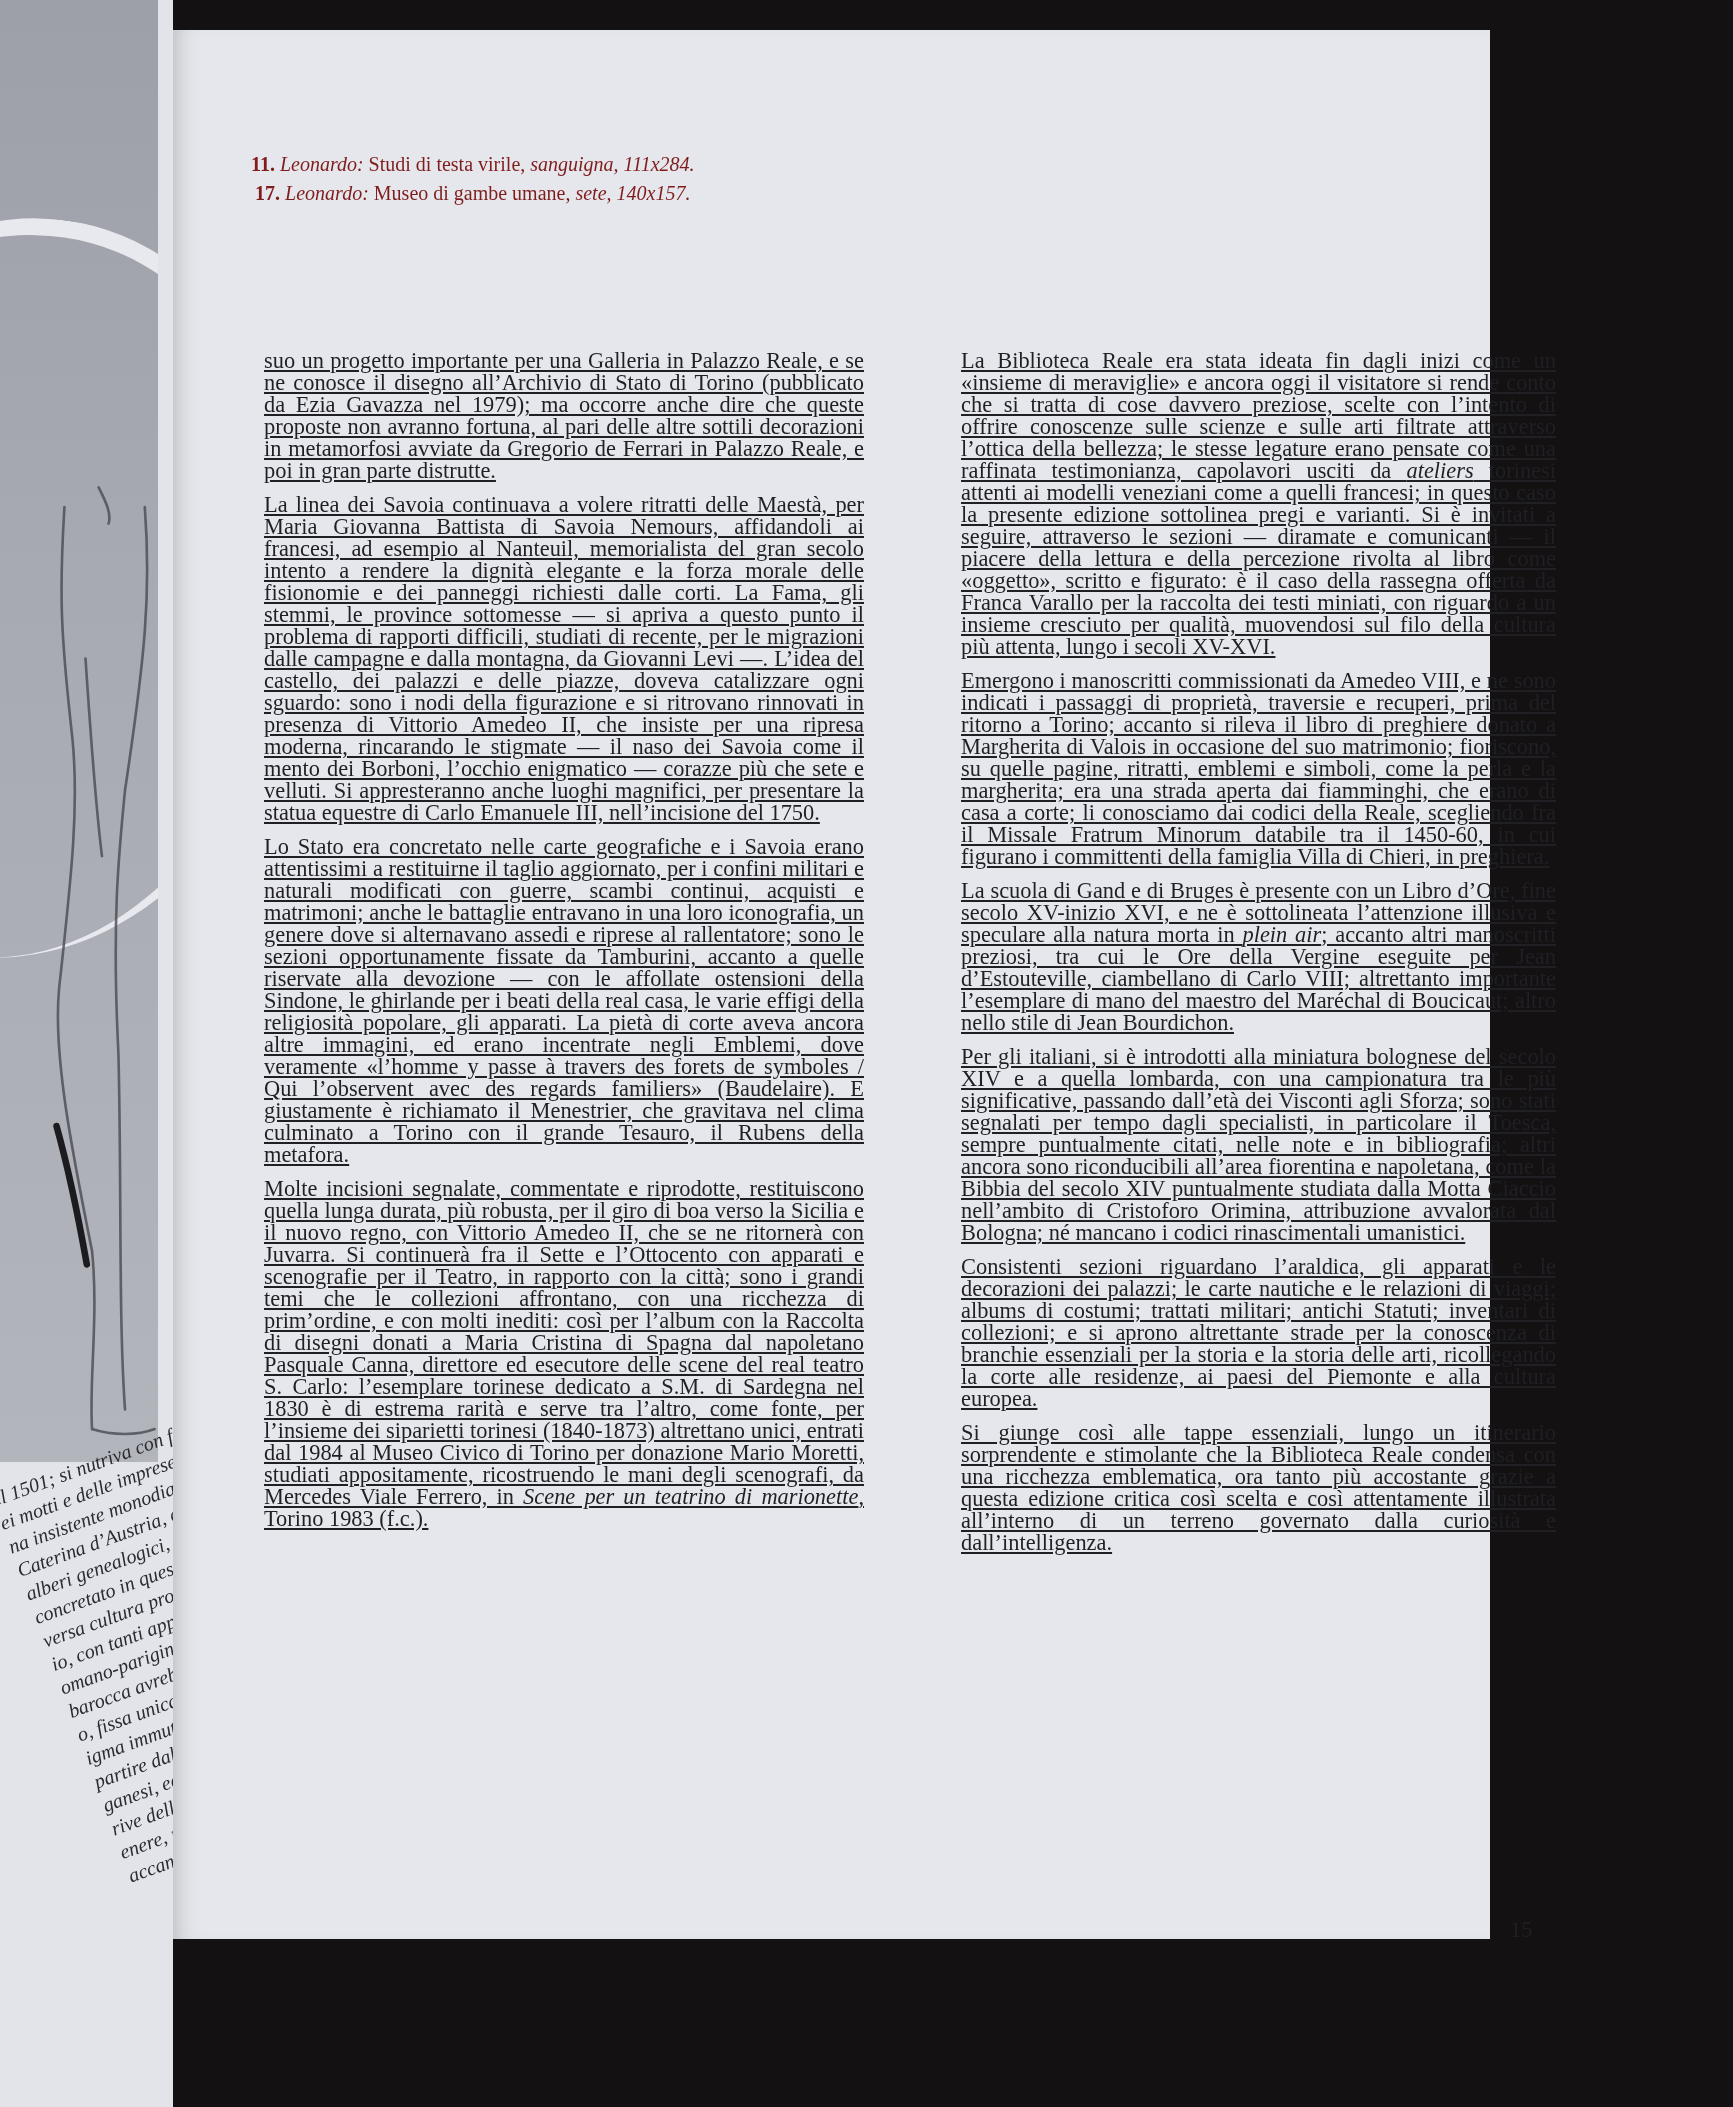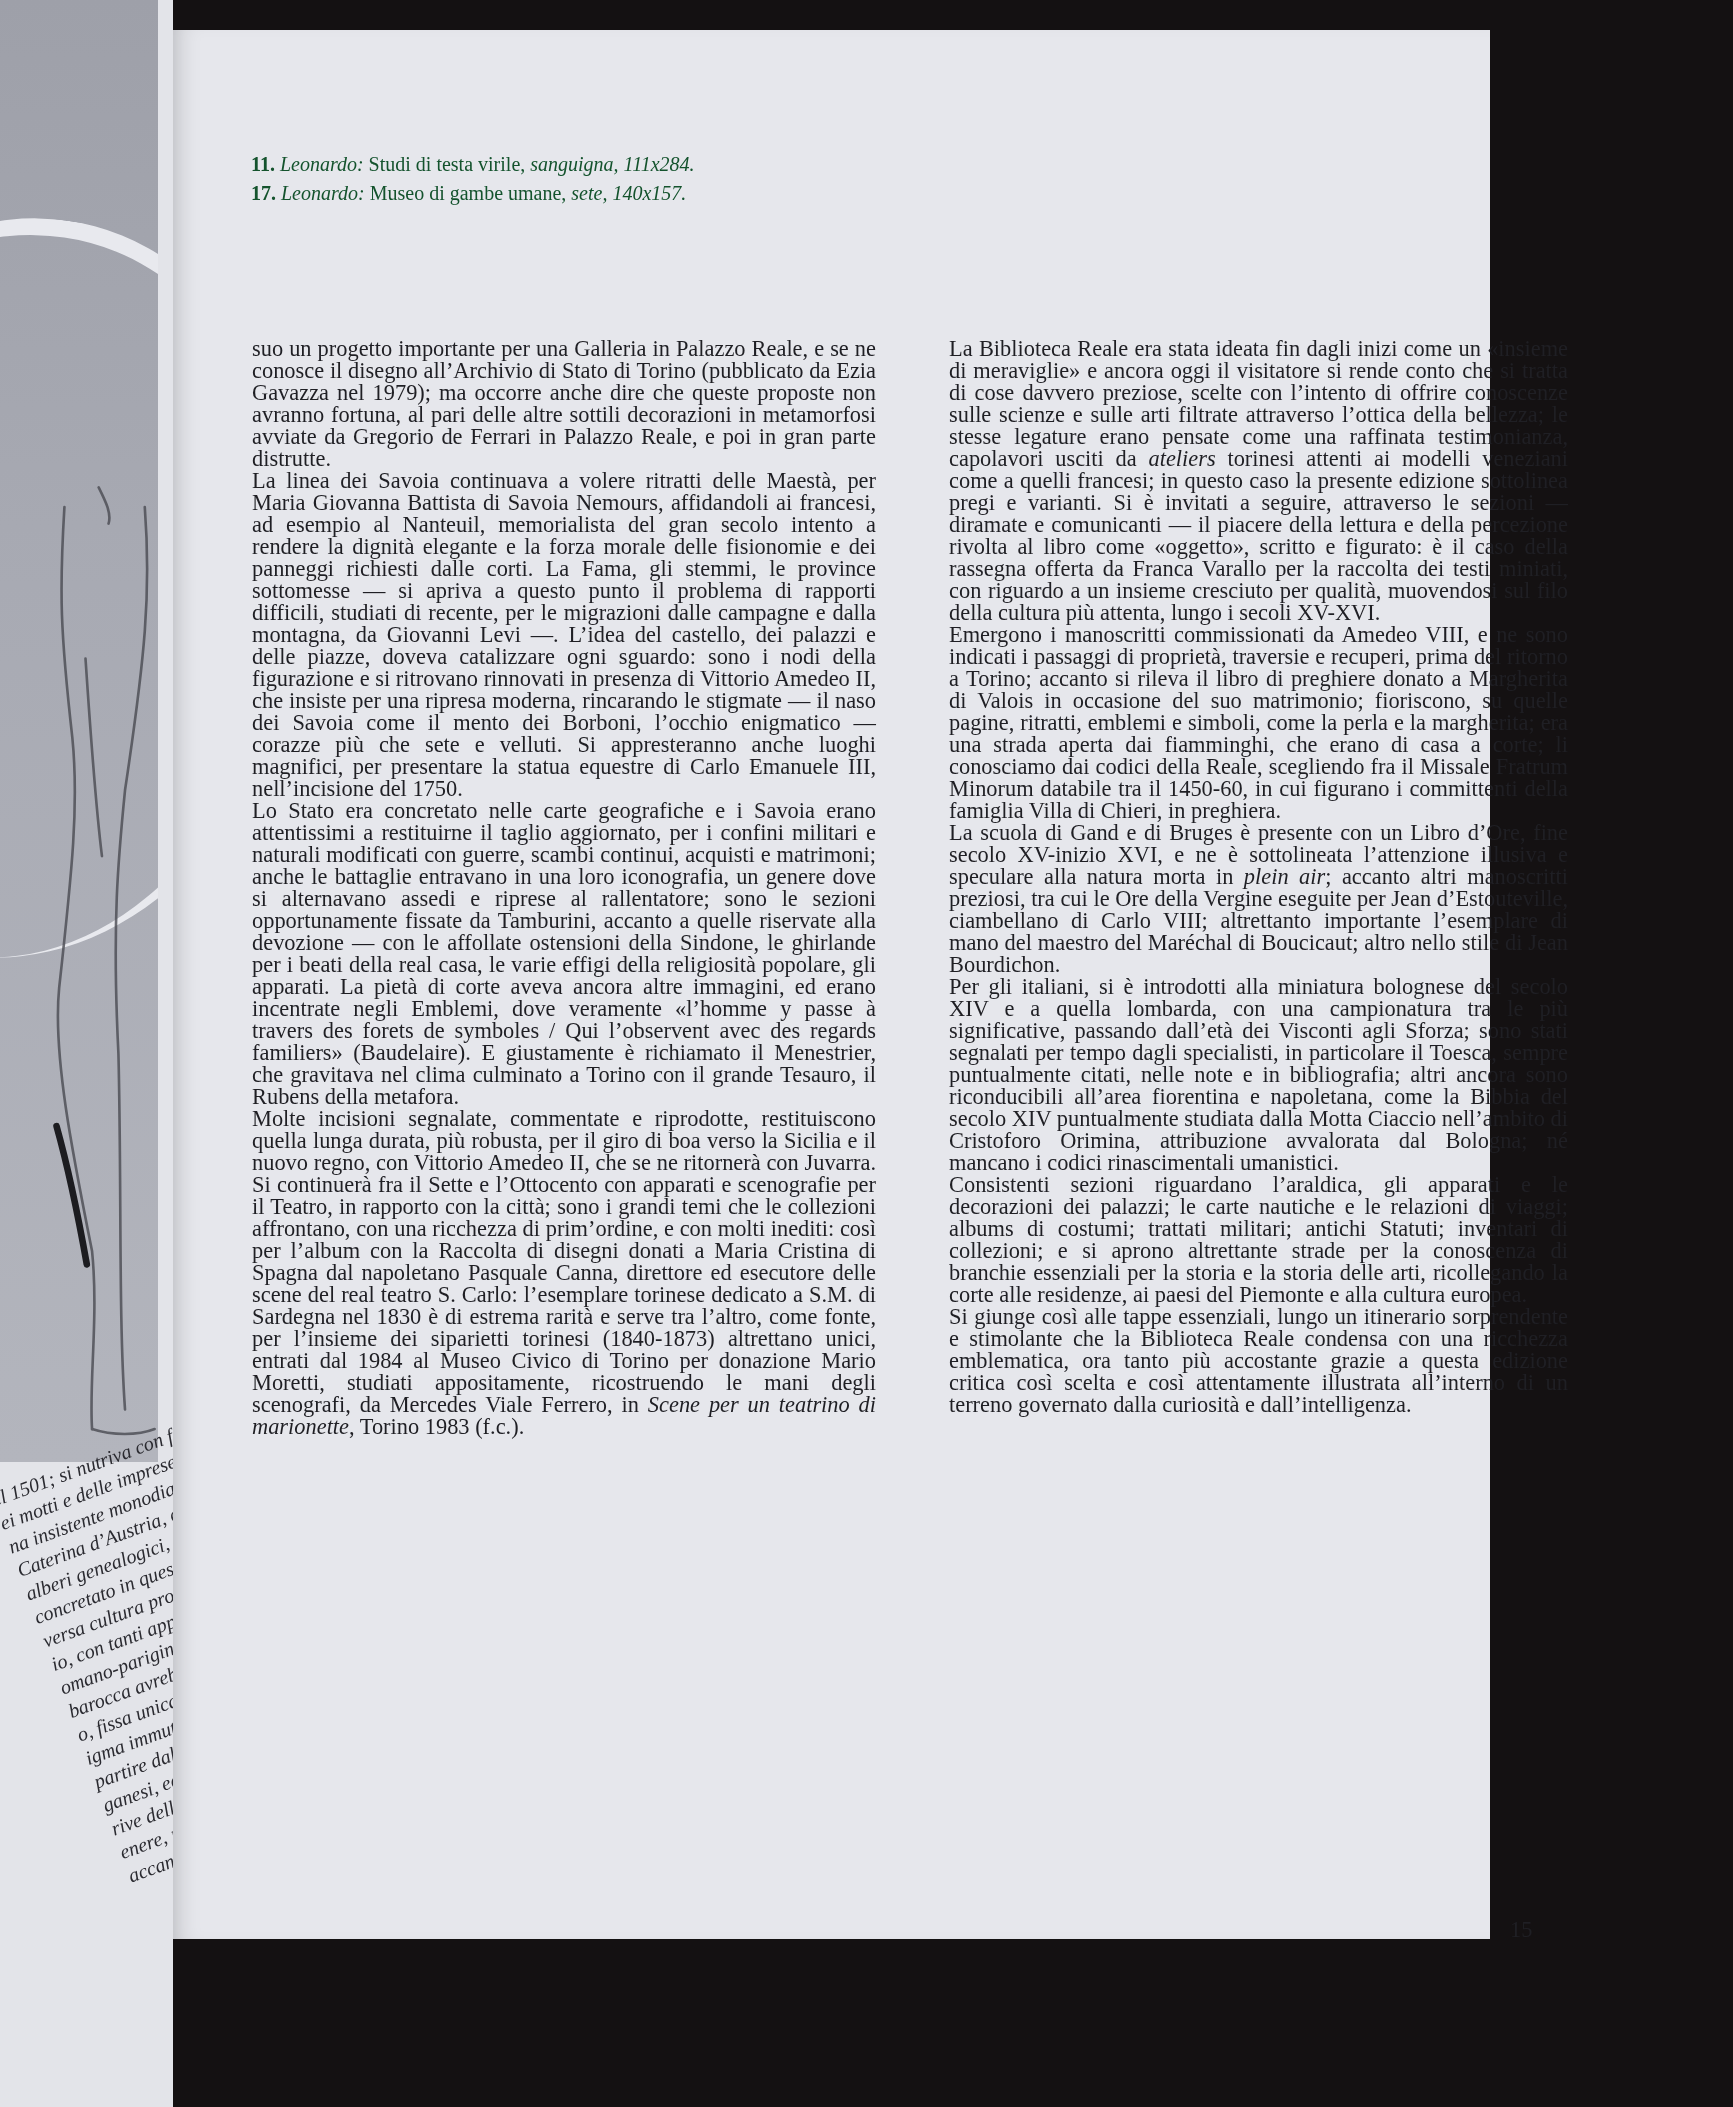--- a/index.html
+++ b/index.html
@@ -33,32 +33,32 @@
   }
   .left-text div { margin-left:0; }
   
   .page {
     position:absolute; left:173px; top:30px; width:1317px; height:1909px;
     background:#e6e7ec;
     box-shadow:inset 20px 0 26px -20px rgba(0,0,0,0.25);
   }
   .captions {
     position:absolute; left:78px; top:120px;
-    font-size:20px; line-height:29px; color:#14532d;
+    font-size:20px; line-height:29px; color:#7f1d1d;text-align:center;
   }
   .captions .num { font-weight:bold; }
   .captions i { font-style:italic; }
   .col {
     position:absolute; top:308px; width:624px;
     font-size:22.4px; line-height:22px; text-align:justify;
     color:#1f1f24;
   }
   .col-left { left:79px; }
   .col-right { left:776px; width:619px; }
-  .col p { margin:0; text-indent:0; }
+  .col p { margin:12px; text-indent:0;text-decoration:underline; }
   .col p::after { content:""; }
   .col i { font-style:italic; }
   .page-number {
     position:absolute; left:1337px; top:1887px; font-size:22.4px; color:#1f1f24;
   }
   .corner-shadow {
     position:absolute; left:1490px; top:30px; width:243px; height:2078px; background:#141112;
   }
   .bottom-shadow {
     position:absolute; left:173px; top:1939px; width:1561px; height:169px; background:#141112;

